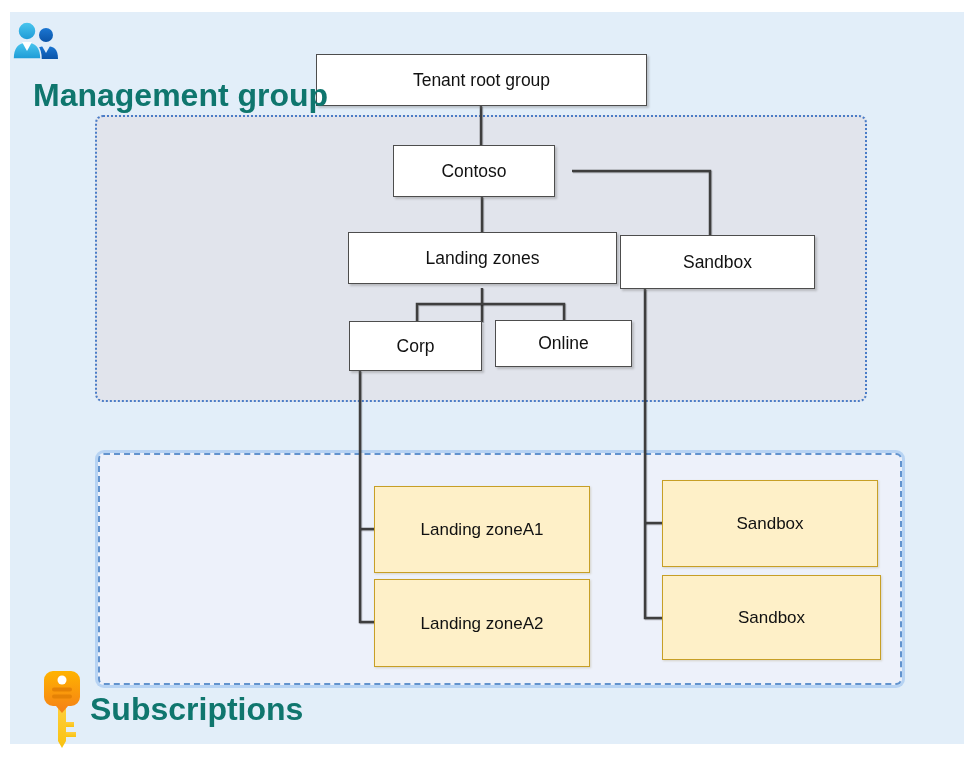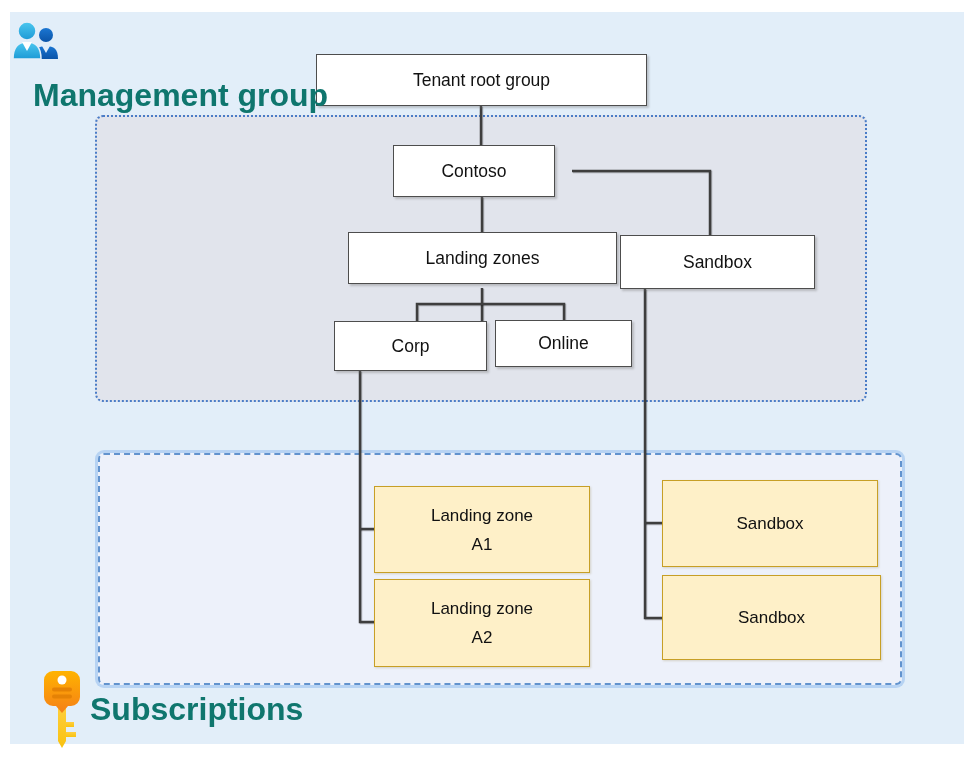--- a/index.html
+++ b/index.html
@@ -14,21 +14,21 @@
               border:2px dashed #6293CE;border-radius:6px;
               box-shadow:0 0 0 3px rgba(160,197,240,0.65);}
 
   .connectors{position:absolute;left:0;top:0;width:974px;height:758px;pointer-events:none;}
   .connectors path{stroke:#3E3E3E;stroke-width:2.5;fill:none;
                    filter:drop-shadow(1px 1px 0.5px rgba(0,0,0,0.25));}
 
   .node{position:absolute;box-sizing:border-box;display:flex;align-items:center;justify-content:center;
         background:#ffffff;border:1.5px solid #4D4D4D;color:#111111;font-size:17.5px;
         box-shadow:2px 2px 2px rgba(110,110,110,0.35);text-align:center;}
-  .node.sub{background:#FEF0C8;border:1.5px solid #C79F26;flex-direction:column;
+  .node.sub{background:#FEF0C8;border:1.5px solid #C79F26;flex-direction:row;
             line-height:29px;font-size:17px;box-shadow:1px 1px 2px rgba(140,120,60,0.25);}
 
   .section-label{position:absolute;font-weight:bold;font-size:32px;color:#0f766e;white-space:nowrap;}
   .icon{position:absolute;}
 </style>
 </head>
 <body>
 
 <div class="canvas">
   <div class="panel"></div>
@@ -53,21 +53,21 @@
   </div>
   <div class="node" style="left:393px;top:145px;width:162px;height:52px;">
     <span>Contoso</span>
   </div>
   <div class="node" style="left:336px;top:232px;width:269px;height:52px;margin-left:12px;">
     <span>Landing zones</span>
   </div>
   <div class="node" style="left:620px;top:235px;width:195px;height:54px;">
     <span>Sandbox</span>
   </div>
-  <div class="node" style="left:334px;top:321px;width:153px;height:50px;">
+  <div class="node" style="left:349px;top:321px;width:133px;height:50px;">
     <span>Corp</span>
   </div>
   <div class="node" style="left:495px;top:320px;width:137px;height:47px;">
     <span>Online</span>
   </div>
 
   <div class="node sub" style="left:374px;top:486px;width:216px;height:87px;">
     <span>Landing zone</span>
     <span>A1</span>
   </div>

